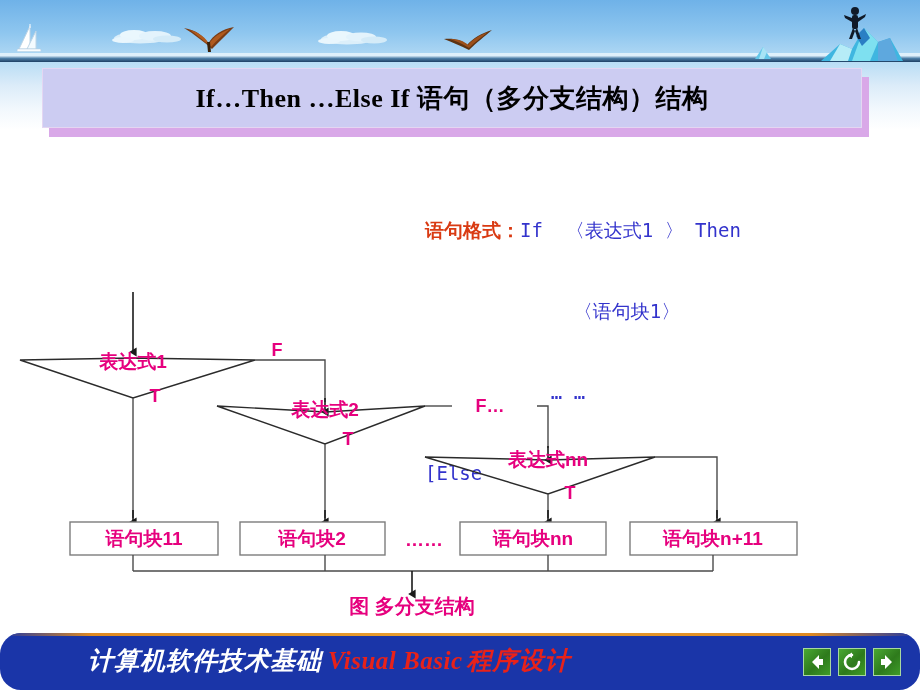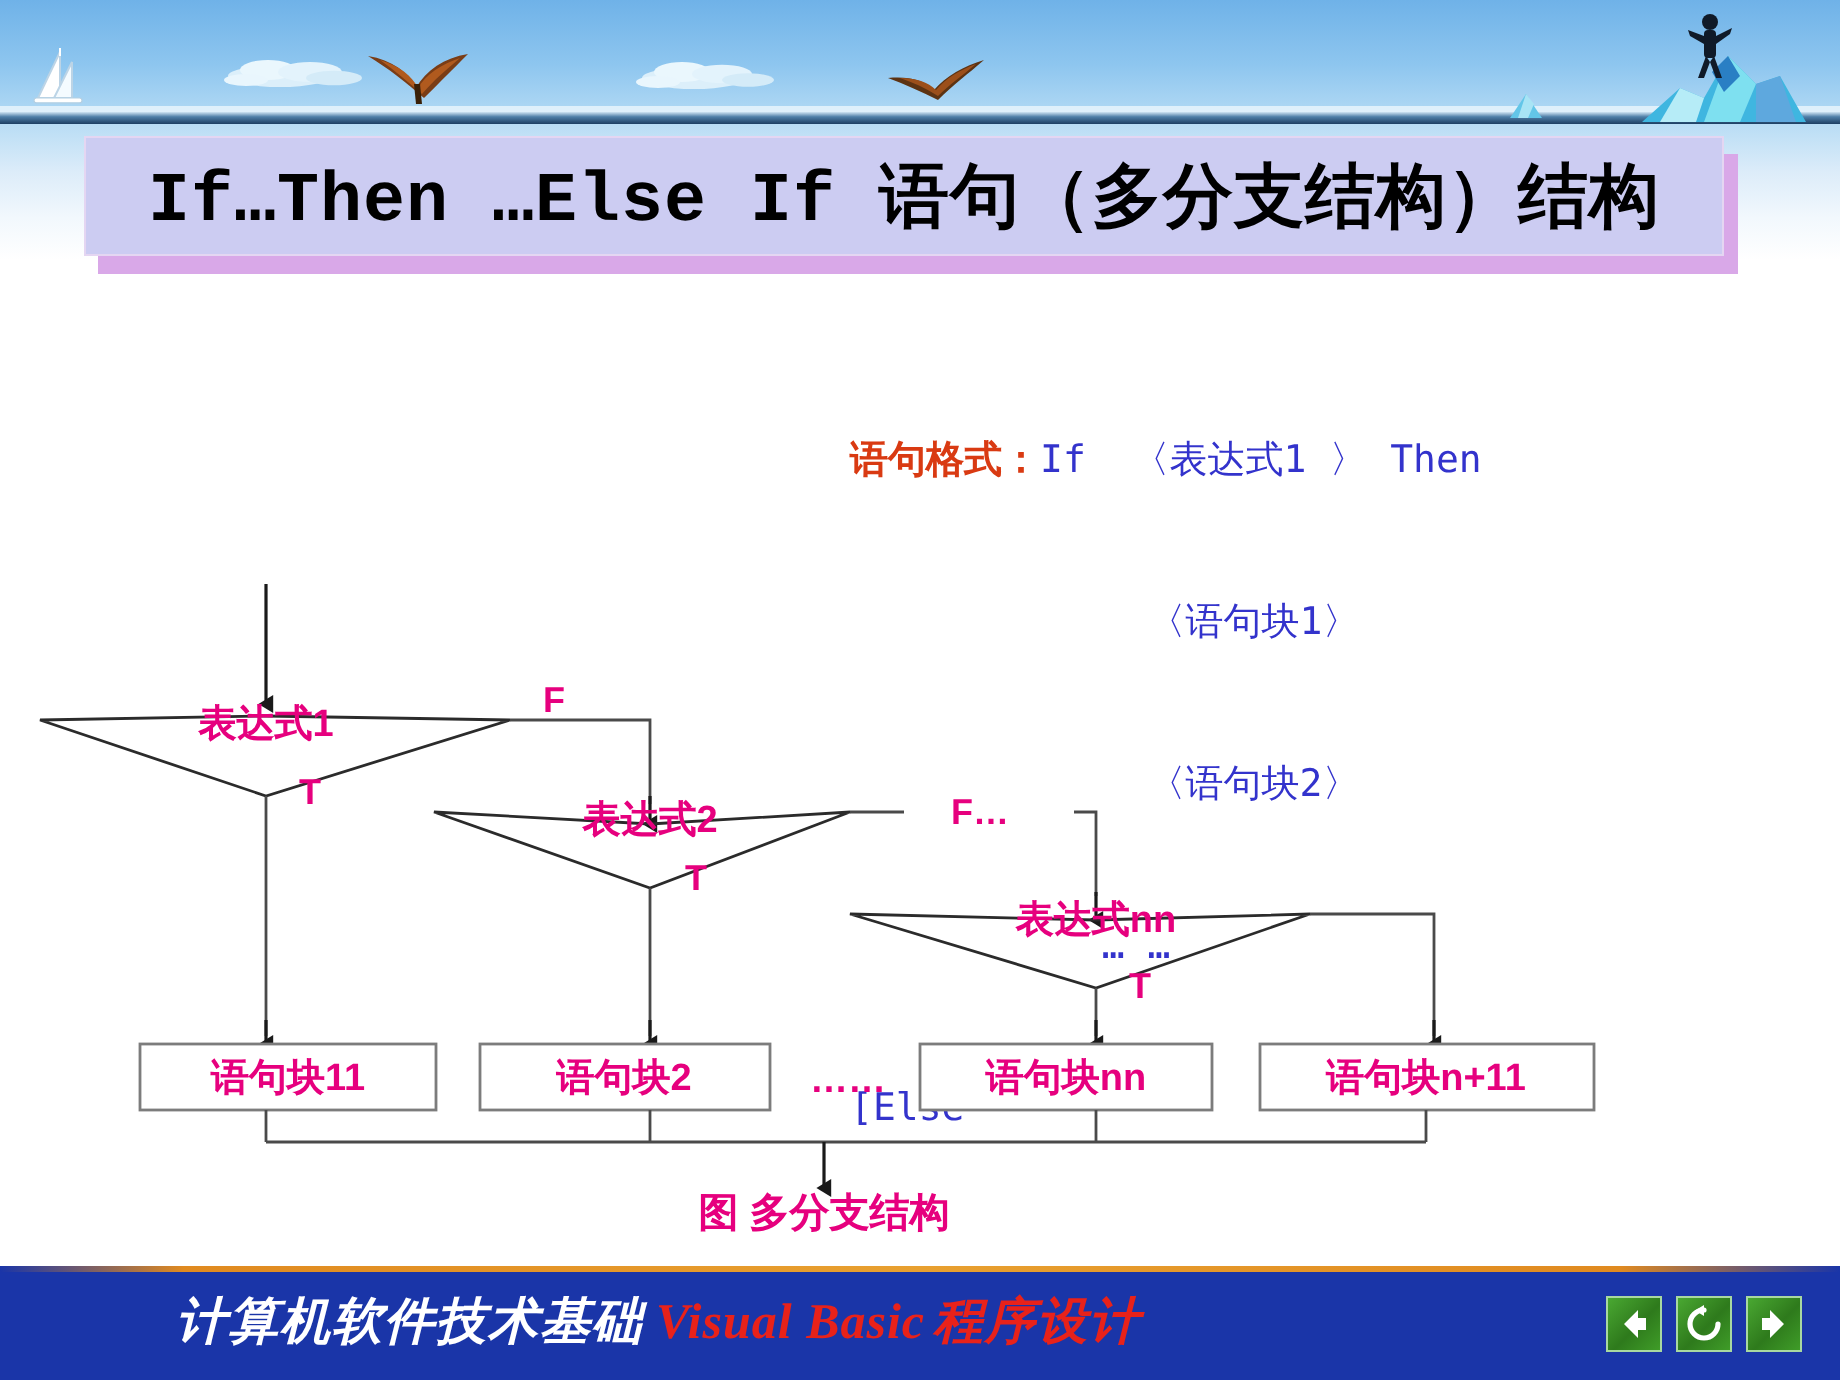--- a/index.html
+++ b/index.html
@@ -33,22 +33,22 @@
     position:absolute;left:49px;top:77px;width:820px;height:60px;
     background:#d9a8e8;
   }
   #title-plate{
     position:absolute;left:42px;top:68px;width:820px;height:60px;
     background:#ccccf2;border:1px solid #e4d6f2;
     box-sizing:border-box;
     display:flex;align-items:center;justify-content:center;
   }
   #title-text{
-    font-family:Liberation Mono, monospace;
-    font-weight:bold;font-size:35px;color:#000000;letter-spacing:0.5px;
+    font-family:Liberation Serif, serif;
+    font-weight:bold;font-size:26px;color:#000000;letter-spacing:0.5px;
     white-space:nowrap;
   }
 
   
   #code-block{
     position:absolute;left:425px;top:163px;width:470px;
     font-family:"DejaVu Sans Mono","Liberation Mono",monospace;
     font-size:19px;color:#3333cc;line-height:27px;white-space:pre;
   }
   #code-block .lbl{color:#d93a12;font-family:"Liberation Sans","DejaVu Sans",sans-serif;font-weight:bold;}
@@ -63,21 +63,21 @@
     font-weight:bold;fill:#e6007e;
   }
   .fc-box{fill:#ffffff;stroke:#7c7c7c;stroke-width:1.4;}
   .fc-diamond{fill:none;stroke:#2b2b2b;stroke-width:1.4;}
   .fc-line{stroke:#4a4a4a;stroke-width:1.4;fill:none;}
   .fc-line-dark{stroke:#1a1a1a;stroke-width:1.6;fill:none;}
 
   
   #footer{
     position:absolute;left:0;top:633px;width:920px;height:57px;
-    background:#1a35a8;overflow:hidden;
+    background:#1a35a8;overflow:hidden;border-radius:21px;
   }
   #footer .top-rule{
     position:absolute;left:0;top:0;width:920px;height:3px;
     background:linear-gradient(to right,#1a35a8 0%, #e08a20 10%, #e8a030 50%, #e08a20 88%, #1a35a8 100%);
   }
   #footer-title{
     position:absolute;left:88px;top:11px;white-space:nowrap;
     font-family:"Liberation Serif","DejaVu Serif",serif;
     font-size:25px;font-weight:bold;font-style:italic;
   }
@@ -172,21 +172,20 @@
 </div>
 
 <div id="title-shadow"></div>
 <div id="title-plate">
   <div id="title-text">If…Then …Else If 语句（多分支结构）结构</div>
 </div>
 
 <div id="code-block">
   <span class="ln"><span class="lbl">语句格式：</span><span>If  〈表达式1 〉 Then</span></span>
   <span class="ln">             〈语句块1〉</span>
-  <span class="ln">             〈语句块2〉</span>
   <span class="ln">           … …</span>
   <span class="ln">[Else</span>
   
   
 </div>
 
 <div id="flow">
   <svg width="920" height="470" viewBox="0 0 920 470">
     <defs>
       <marker id="ar" markerWidth="10" markerHeight="10" refX="5" refY="4.2" orient="auto" markerUnits="userSpaceOnUse">

